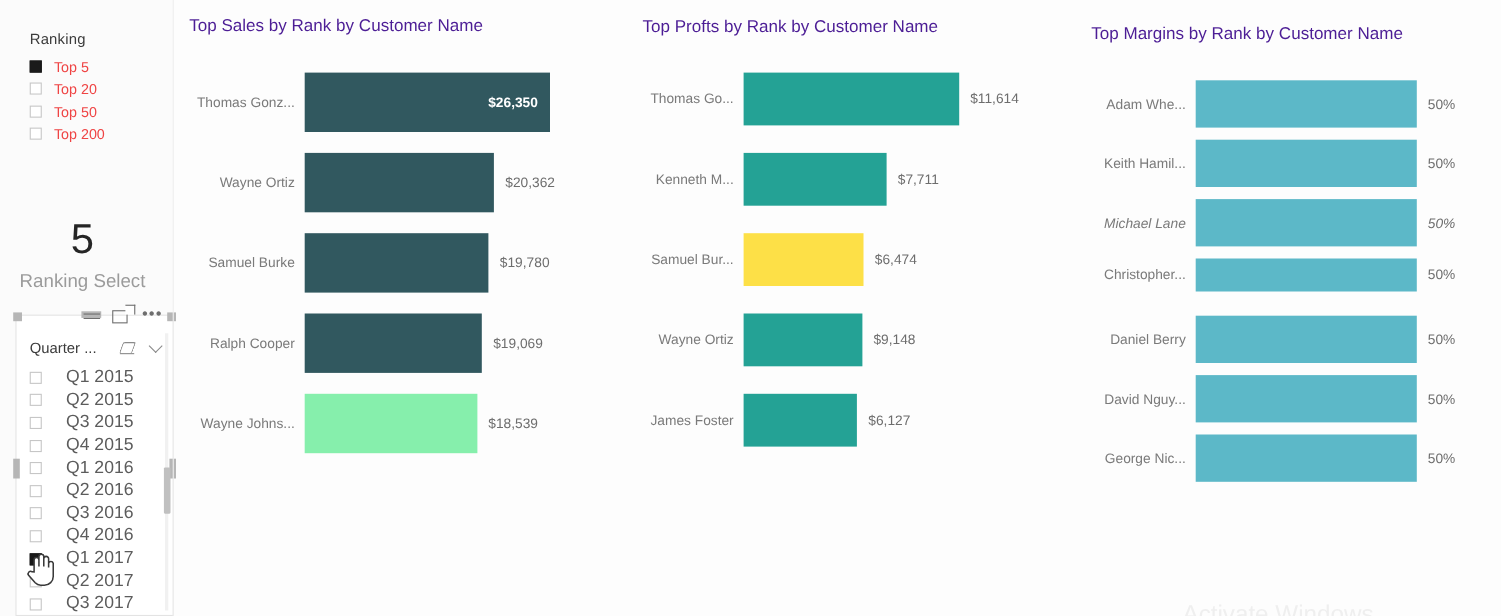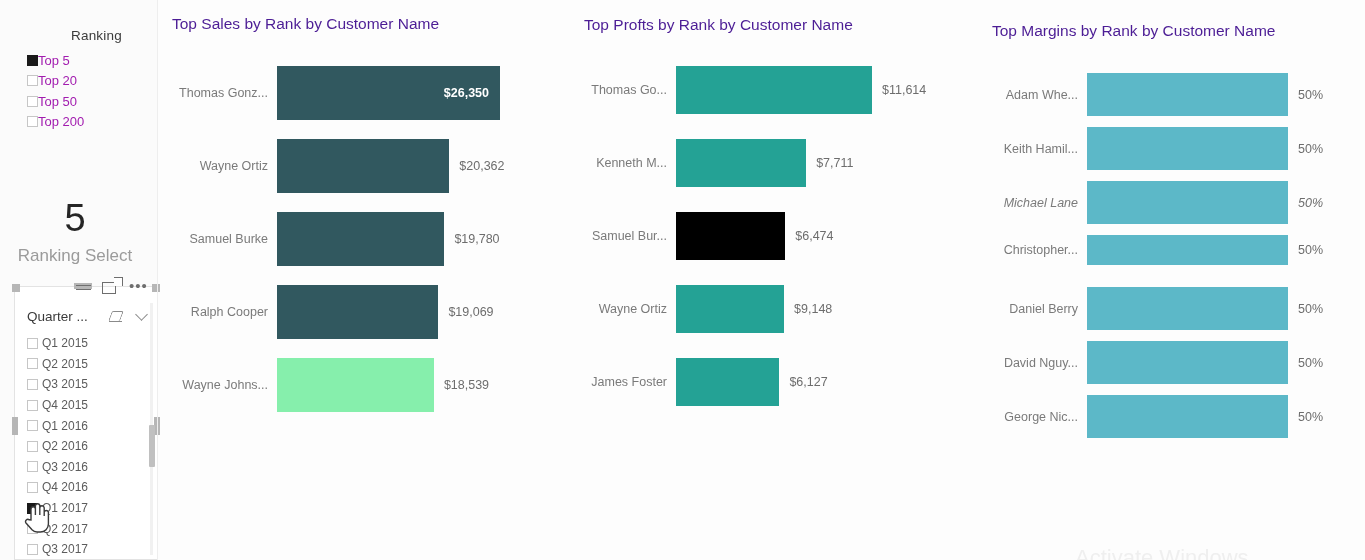--- a/index.html
+++ b/index.html
@@ -8,26 +8,26 @@
     background: #ffffff;
     font-family: "Liberation Sans", sans-serif;
     overflow: hidden;
   }
   #root { position: relative; width: 1365px; height: 560px; background: #fdfdfd; }
 
   
   .sidebar { position: absolute; left: 0; top: 0; width: 158px; height: 560px; background: #fbfbfb; }
   .sidebar-divider { position: absolute; left: 157px; top: 0; width: 1px; height: 560px; background: #eeeeee; }
 
-  .ranking-title { position: absolute; left: 27px; top: 28px; font-size: 13.5px; color: #3b3b3b; letter-spacing: .2px; margin-left: 44px; }
+  .ranking-title { position: absolute; left: 27px; top: 28px; font-size: 13.5px; color: #3b3b3b; letter-spacing: .2px; }
   .ranking-list { position: absolute; left: 27px; top: 50px; width: 120px; }
   .rank-row { display: flex; align-items: center; height: 20.5px; }
   .chk { width: 11px; height: 11px; border: 1px solid #c6c6c6; background: #ffffff; flex: 0 0 auto; }
   .chk.on { background: #1a1a1a; border-color: #1a1a1a; }
-  .rank-label { font-size: 13px; color: #a21caf; white-space: nowrap; }
+  .rank-label { margin-left: 11px; font-size: 13px; color: #ef4444; white-space: nowrap; }
 
   .card-value { position: absolute; left: 0; top: 196px; width: 150px; text-align: center;
                 font-size: 38px; color: #252525; font-weight: 400; line-height: 44px; }
   .card-label { position: absolute; left: 0; top: 246px; width: 150px; text-align: center;
                 font-size: 17px; color: #9b9b9b; }
 
   
   .slicer { position: absolute; left: 14px; top: 286px; width: 144px; height: 274px;
             background: #ffffff; border: 1px solid #e3e3e3; }
   .slicer-toolbar { position: absolute; left: 60px; top: -9px; width: 96px; height: 20px;
@@ -53,21 +53,21 @@
   .eraser::before { content: ""; position: absolute; left: 0; top: 0; width: 10px; height: 9px;
       border: 1.4px solid #8a8a8a; border-radius: 2px; transform: skewX(-20deg); border-bottom: none; }
   .eraser::after { content: ""; position: absolute; left: -1px; bottom: 0; width: 13px; height: 1.4px; background: #8a8a8a; }
   .chev { width: 9px; height: 9px; border-right: 1.4px solid #8a8a8a; border-bottom: 1.4px solid #8a8a8a;
           transform: rotate(45deg); margin-top: -4px; margin-right: 3px; }
 
   .q-list { position: absolute; left: 12px; top: 46px; right: 14px; }
   .q-row { display: flex; align-items: center; height: 20.6px; }
   .q-chk { width: 11px; height: 11px; border: 1px solid #c6c6c6; background: #fff; flex: 0 0 auto; }
   .q-chk.on { background: #1a1a1a; border-color: #1a1a1a; }
-  .q-label { margin-left: 4px; font-size: 12px; color: #5c5c5c; }
+  .q-label { margin-left: 22px; font-size: 16px; color: #5c5c5c; }
 
   .sb-track { position: absolute; right: 4px; top: 16px; width: 3px; height: 252px; background: #f1f1f1; }
   .sb-thumb { position: absolute; right: 2.5px; top: 138px; width: 6px; height: 42px; background: #c0c0c0; border-radius: 1px; }
 
   .cursor { position: absolute; left: 24px; top: 500px; width: 26px; height: 34px; }
 
   
   .chart { position: absolute; top: 0; height: 560px; }
   .chart-title { position: absolute; font-size: 15.5px; color: #4c1d95; white-space: nowrap; }
   .rows { position: absolute; left: 0; right: 0; }
@@ -238,21 +238,21 @@
           </div>
         </div>
         <div class="brow" style="height: 48px; margin-bottom: 25px;">
           <span class="cat">Kenneth M...</span>
           <div class="bar" style="width: 66.394%; background: rgb(36, 162, 149);">
             <span class="vout">$7,711</span>
           </div>
         </div>
         <div class="brow" style="height: 48px; margin-bottom: 25px;">
           <span class="cat">Samuel Bur...</span>
-          <div class="bar" style="width: 55.7431%; background: #000000;">
+          <div class="bar" style="width: 55.7431%; background: #fde047;">
             <span class="vout">$6,474</span>
           </div>
         </div>
         <div class="brow" style="height: 48px; margin-bottom: 25px;">
           <span class="cat">Wayne Ortiz</span>
           <div class="bar" style="width: 55.1317%; background: rgb(36, 162, 149);">
             <span class="vout">$9,148</span>
           </div>
         </div>
         <div class="brow" style="height: 48px; margin-bottom: 25px;">

